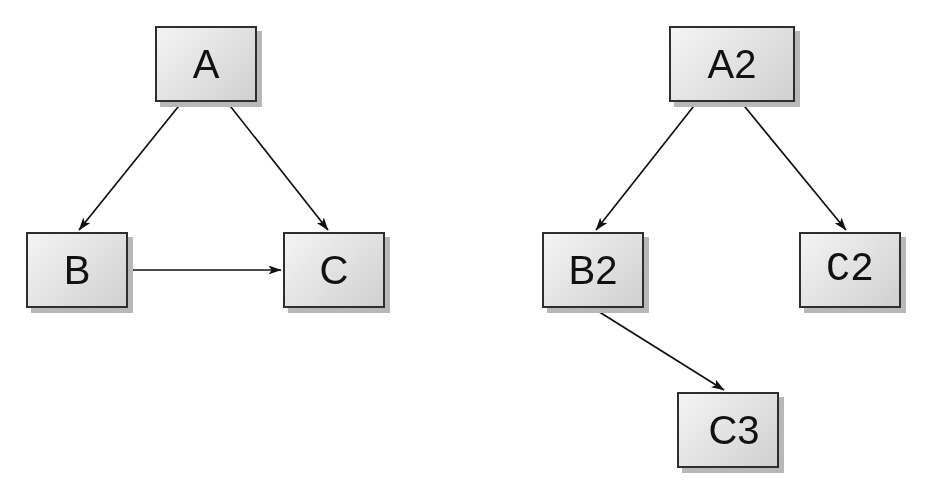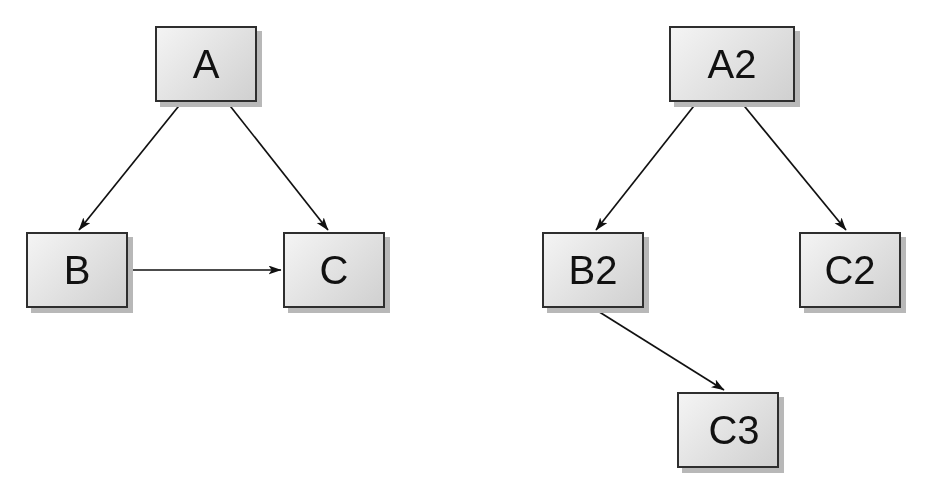--- a/index.html
+++ b/index.html
@@ -77,20 +77,20 @@
       </div>
       <div class="node" style="left: 283px; top: 232px; width: 102px; height: 76px;">
         <span style="color: rgb(17, 17, 17);">C</span>
       </div>
       <div class="node" style="left: 669px; top: 26px; width: 126px; height: 76px;">
         <span style="color: rgb(17, 17, 17);">A2</span>
       </div>
       <div class="node" style="left: 542px; top: 232px; width: 102px; height: 76px;">
         <span style="color: rgb(17, 17, 17); text-align: right;">B2</span>
       </div>
-      <div class="node" style="left: 799px; top: 232px; width: 102px; height: 76px;">
+      <div class="node" style="left: 799px; top: 232px; width: 102px; height: 76px; font-family: Liberation Mono, monospace;">
         <span style="color: rgb(17, 17, 17);">C2</span>
       </div>
       <div class="node" style="left: 677px; top: 392px; width: 102px; height: 76px; padding-left: 12px;">
         <span style="color: rgb(17, 17, 17);">C3</span>
       </div>
     </div>
 </div>
 
 </body></html>

